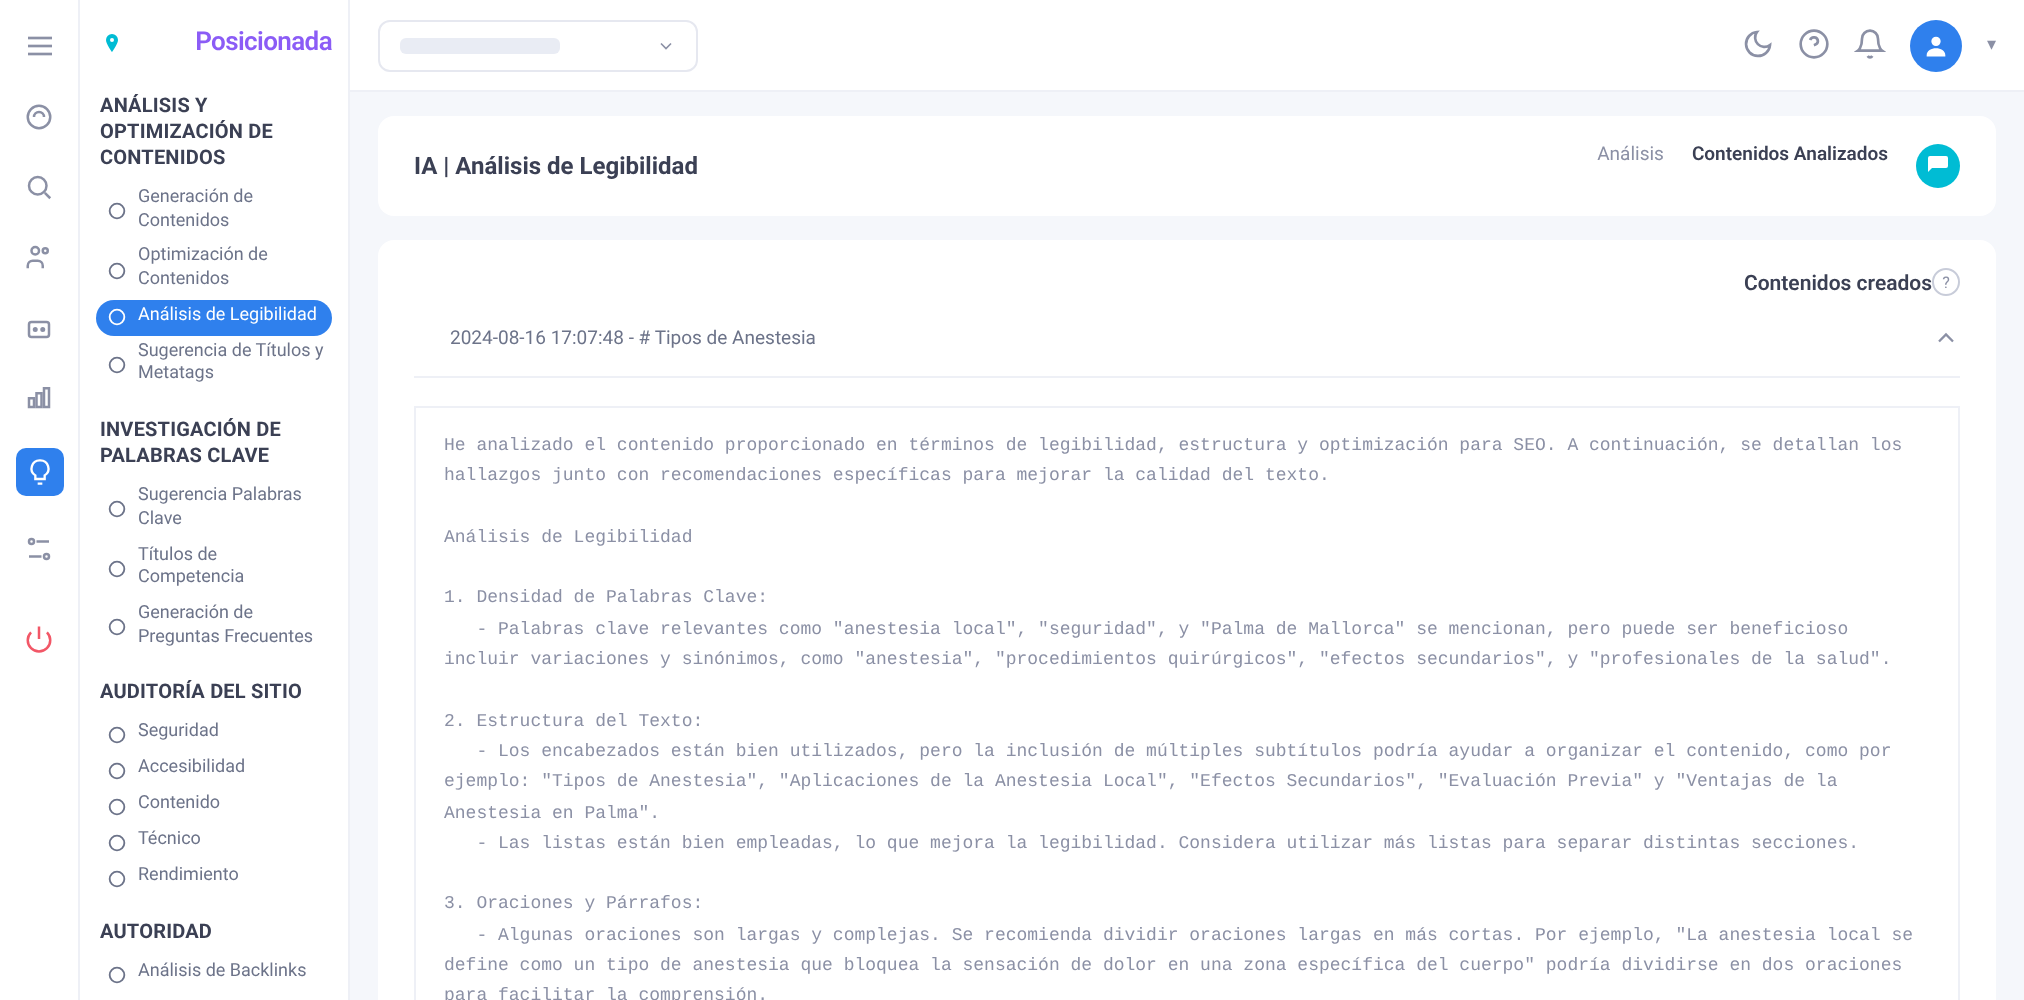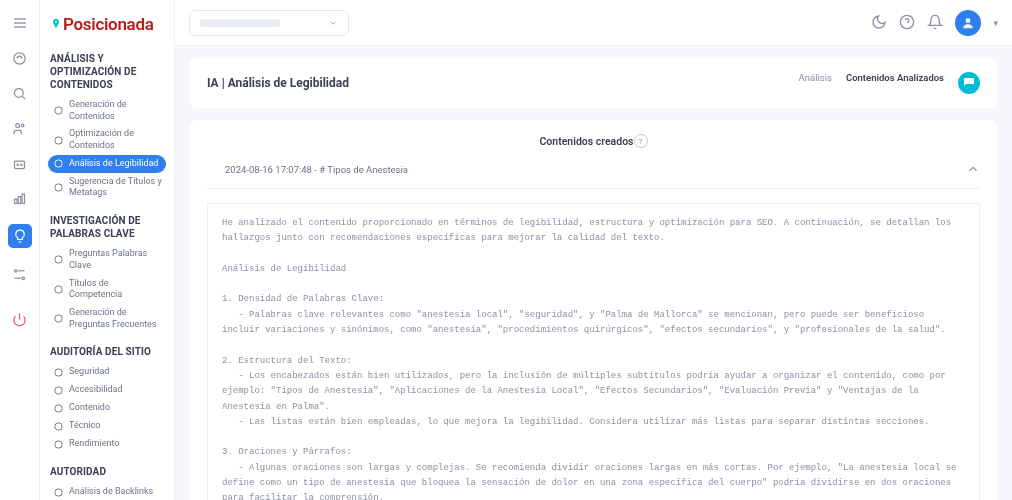--- a/index.html
+++ b/index.html
@@ -3,21 +3,21 @@
 <meta charset="utf-8">
 <style>
 * { margin: 0; padding: 0; box-sizing: border-box; }
 body { font-family: -apple-system, BlinkMacSystemFont, "Segoe UI", Roboto, sans-serif; background: #f5f7fb; color: #3b4054; font-size: 12px; overflow: hidden; }
 .app { display: flex; height: 500px; width: 1012px; }
 .rail { width: 40px; background: #fff; border-right: 1px solid #eef0f6; display: flex; flex-direction: column; align-items: center; padding-top: 14px; gap: 17px; }
 .rail .ico { width: 18px; height: 18px; color: #8b90a5; cursor: pointer; display: flex; align-items: center; justify-content: center; }
 .rail .ico.active { background: #2f80ed; color: #fff; border-radius: 5px; width: 24px; height: 24px; }
 .rail .ico.last { margin-top: 10px; color: #f25767; }
 .sidebar { width: 135px; background: #fff; border-right: 1px solid #eef0f6; padding: 14px 8px 0 8px; overflow-y: auto; }
-.logo { font-size: 17px; font-weight: 600; color: #b91c1c; letter-spacing: -0.3px; margin: 0 0 18px 2px; display: flex; align-items: center; }
+.logo { font-size: 13px; font-weight: 600; color: #8b5cf6; letter-spacing: -0.3px; margin: 0 0 18px 2px; display: flex; align-items: center; justify-content: space-between; }
 .sec-title { font-size: 10px; font-weight: 700; color: #3b4054; letter-spacing: 0.1px; margin: 12px 0 5px 2px; line-height: 1.3; }
 .nav-item { display: flex; align-items: center; gap: 5px; padding: 3px 4px; font-size: 9px; color: #6c7389; border-radius: 10px; cursor: pointer; line-height: 1.3; }
 .nav-item.active { background: #2f80ed; color: #fff; }
 .nav-item .mi { width: 12px; height: 12px; flex-shrink: 0; display: flex; align-items: center; justify-content: center; }
 .main { flex: 1; display: flex; flex-direction: column; overflow: hidden; }
 .topbar { background: #fff; height: 46px; display: flex; align-items: center; padding: 0 14px; border-bottom: 1px solid #eef0f6; gap: 10px; }
 .topbar .drop { border: 1px solid #e6e8f0; border-radius: 6px; height: 26px; width: 160px; display: flex; align-items: center; padding: 0 10px; color: #c0c4d4; font-size: 10px; justify-content: space-between; cursor: pointer; }
 .topbar .spacer { flex: 1; }
 .topbar .tico { width: 18px; height: 18px; color: #8b90a5; cursor: pointer; }
 .avatar { width: 26px; height: 26px; border-radius: 50%; background: #2f80ed; display: flex; align-items: center; justify-content: center; }
@@ -25,21 +25,21 @@
 .chev { color: #8b90a5; font-size: 9px; margin-left: 2px; }
 .content { flex: 1; padding: 12px 14px; overflow-y: auto; }
 .card { background: #fff; border-radius: 8px; padding: 14px 18px; margin-bottom: 12px; }
 .card-head { display: flex; align-items: center; justify-content: space-between; }
 .page-title { font-size: 12px; font-weight: 700; color: #3b4054; }
 .tabs { display: flex; gap: 14px; align-items: flex-start; font-size: 9.5px; }
 .tab { color: #8b90a5; cursor: pointer; }
 .tab.active { color: #3b4054; font-weight: 600; }
 .bubble { width: 22px; height: 22px; border-radius: 50%; background: #00bcd4; display: flex; align-items: center; justify-content: center; }
 .bubble svg { width: 12px; height: 12px; fill: #fff; }
-.section-title-row { display: flex; justify-content: center; align-items: center; margin-bottom: 14px; }
+.section-title-row { display: flex; justify-content: flex-end; align-items: center; margin-bottom: 14px; }
 .section-title { font-size: 10.5px; font-weight: 600; color: #3b4054; }
 .help-circ { width: 14px; height: 14px; border: 1px solid #c8ccd9; border-radius: 50%; color: #8b90a5; font-size: 8px; display: flex; align-items: center; justify-content: center; cursor: pointer; }
 .entry-head { display: flex; justify-content: space-between; align-items: center; border-bottom: 1px solid #eef0f6; padding: 0 0 12px 0; cursor: pointer; }
 .entry-title { font-size: 9.5px; color: #6c7389; padding-left: 18px; }
 .entry-body { border: 1px solid #eef0f6; margin-top: 14px; padding: 12px 14px; font-family: "Courier New", monospace; font-size: 9px; line-height: 1.7; color: #8b90a5; white-space: pre-wrap; }
 svg { display: block; }
 </style>
 </head>
 <body>
 
@@ -148,21 +148,21 @@
           </span>
           <span>Sugerencia de Títulos y Metatags</span>
         </div>
         <div class="sec-title">INVESTIGACIÓN DE PALABRAS CLAVE</div>
         <div class="nav-item">
           <span class="mi">
             <svg viewBox="0 0 24 24" width="11" height="11" fill="none" stroke="currentColor" stroke-width="2">
               <circle cx="12" cy="12" r="8"></circle>
             </svg>
           </span>
-          <span>Preguntas Palabras Clave</span>
+          <span>Sugerencia Palabras Clave</span>
         </div>
         <div class="nav-item">
           <span class="mi">
             <svg viewBox="0 0 24 24" width="11" height="11" fill="none" stroke="currentColor" stroke-width="2">
               <circle cx="12" cy="12" r="8"></circle>
             </svg>
           </span>
           <span>Títulos de Competencia</span>
         </div>
         <div class="nav-item">

